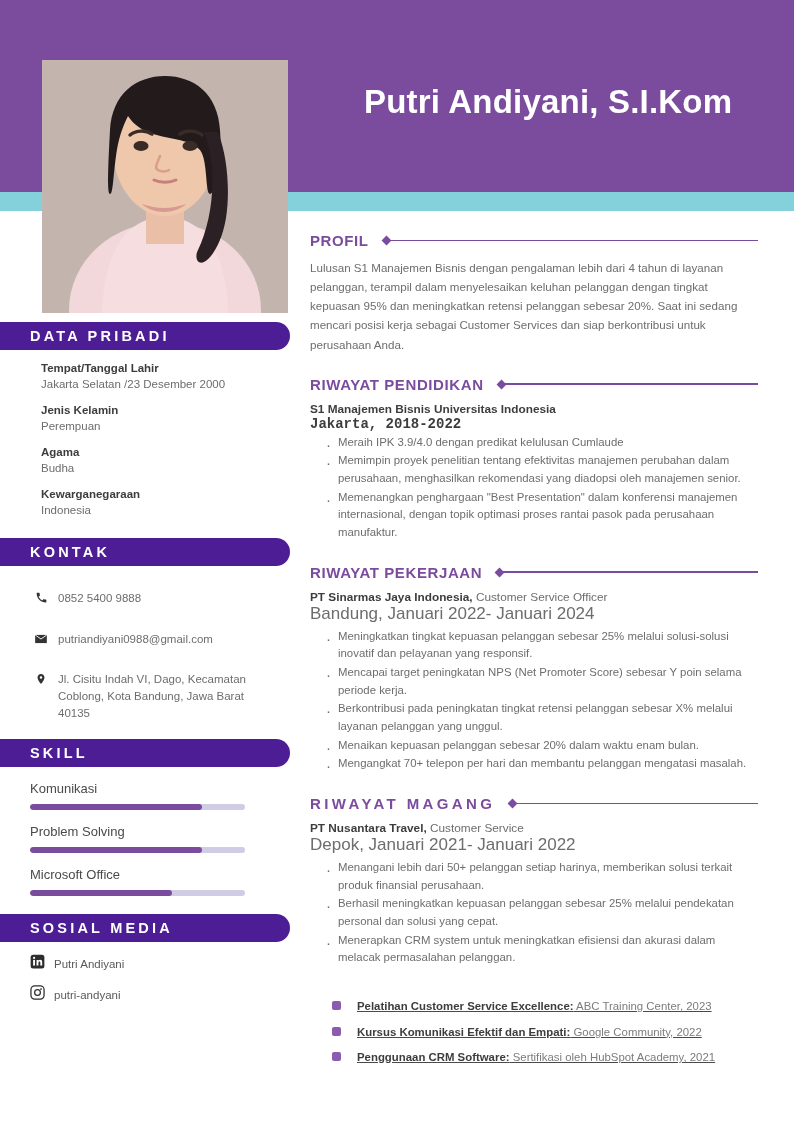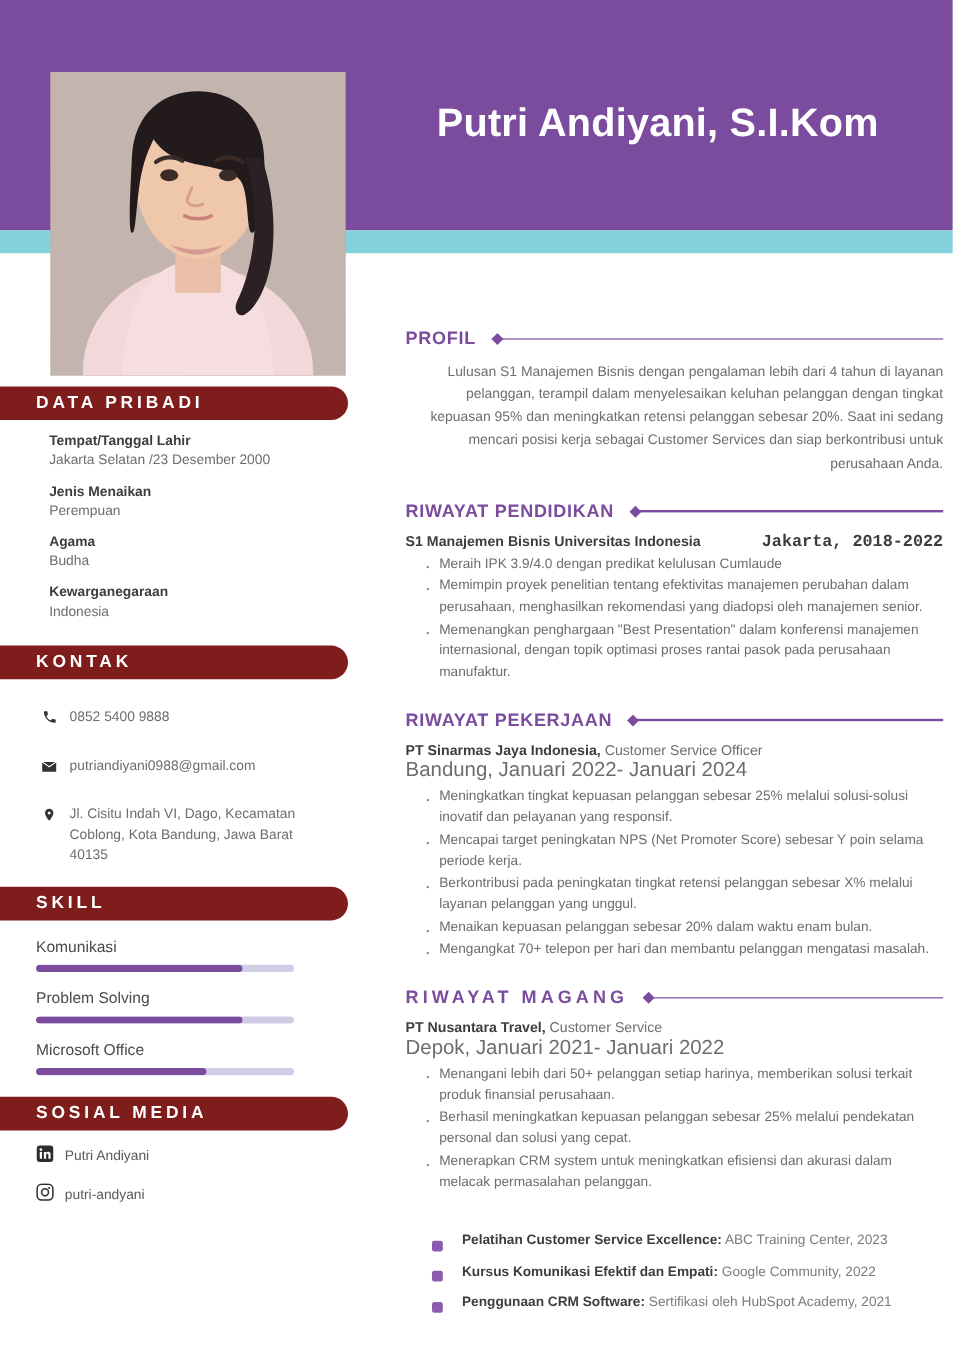--- a/index.html
+++ b/index.html
@@ -39,21 +39,21 @@
     line-height: 1.1;
     margin-left: 40px;
   }
 
   
   .left-col {
     position: absolute; left: 0; top: 322px;
     width: 300px;
   }
   .pill {
-    background: #7f1d1d;
+    background: #4c1d95;
     color: #ffffff;
     height: 28px;
     line-height: 28px;
     border-radius: 0 14px 14px 0;
     padding-left: 30px;
     font-size: 14.5px;
     font-weight: bold;
     letter-spacing: 3.2px;
     width: 290px;
   }
@@ -89,62 +89,61 @@
     background: #CFCCE4; border-radius: 3px;
     overflow: hidden;
   }
   .skill-fill { height: 100%; background: #7B4C9E; border-radius: 3px; }
 
   .social-row { display: flex; align-items: center; margin-top: 12px; }
   .social-text { font-size: 11.5px; color: #5a5a5a; padding-left: 9px; }
 
   
   .right-col {
-    position: absolute; left: 338px; top: 232px;
+    position: absolute; left: 310px; top: 232px;
     width: 448px;
-    margin-top: 42px;
   }
   .sec { margin-bottom: 2px; }
   .sec-head { display: flex; align-items: center; margin-bottom: 9px; }
   .sec-title {
     color: #7B4C9E; font-size: 15px; font-weight: bold;
     letter-spacing: .6px; white-space: nowrap;
   }
   .sec-title.wide { letter-spacing: 3.4px; }
   .diamond {
     width: 7px; height: 7px; background: #7B4C9E;
     transform: rotate(45deg);
     margin: 0 0 0 14px; flex: none;
   }
   .sec-rule { flex: 1; height: 1.5px; background: #7B4C9E; }
 
   .body-text {
-    font-size: 11.6px; color: #6d6d6d; line-height: 1.65; text-align: right;
+    font-size: 11.6px; color: #6d6d6d; line-height: 1.65;
   }
   .entry-head {
     display: flex; justify-content: space-between; align-items: baseline;
-    font-size: 11.8px; margin-bottom: 2px;
+    font-size: 11.8px; margin-bottom: 2px; flex-direction: column;
   }
   .entry-org { color: #3d3d3d; font-weight: bold; }
   .entry-role { color: #6d6d6d; font-weight: normal; }
   .entry-right { color: #3d3d3d; font-weight: bold; font-size: 14px; white-space: nowrap; font-family: Liberation Mono, monospace; }
   .entry-sub { font-size: 17px; color: #6d6d6d; margin-bottom: 4px; }
 
   ul.bullets { list-style: none; margin: 0 0 0 14px; }
   ul.bullets li {
     position: relative; padding-left: 14px;
     font-size: 11.4px; color: #6d6d6d; line-height: 1.55;
     margin-bottom: 1px;
   }
   ul.bullets li::before {
     content: "·"; position: absolute; left: 2px; top: -1px;
     font-size: 15px; color: #6d6d6d;
   }
 
-  .course-row { display: flex; align-items: flex-end; margin-top: 9px; margin-left: 22px; }
+  .course-row { display: flex; align-items: flex-start; margin-top: 9px; margin-left: 22px; text-decoration: underline; }
   .course-sq {
     width: 9px; height: 9px; background: #8B5BB0; border-radius: 2px;
     margin-top: 3px; flex: none;
   }
   .course-text { font-size: 11.4px; line-height: 1.45; padding-left: 16px; }
   .course-name { font-weight: bold; color: #3d3d3d; }
   .course-detail { color: #7c7c7c; }
   .sp-18 { height: 18px; }
   .sp-20 { height: 20px; }
 </style>
@@ -176,21 +175,21 @@
 
 <div class="left-col">
 
   <div class="pill">DATA PRIBADI</div>
   <div class="left-block">
     <div class="field">
       <div class="field-label">Tempat/Tanggal Lahir</div>
       <div class="field-value">Jakarta Selatan /23 Desember  2000</div>
     </div>
     <div class="field">
-      <div class="field-label">Jenis Menaikan</div>
+      <div class="field-label">Jenis Kelamin</div>
       <div class="field-value">Perempuan</div>
     </div>
     <div class="field">
       <div class="field-label">Agama</div>
       <div class="field-value">Budha</div>
     </div>
     <div class="field">
       <div class="field-label">Kewarganegaraan</div>
       <div class="field-value">Indonesia</div>
     </div>

